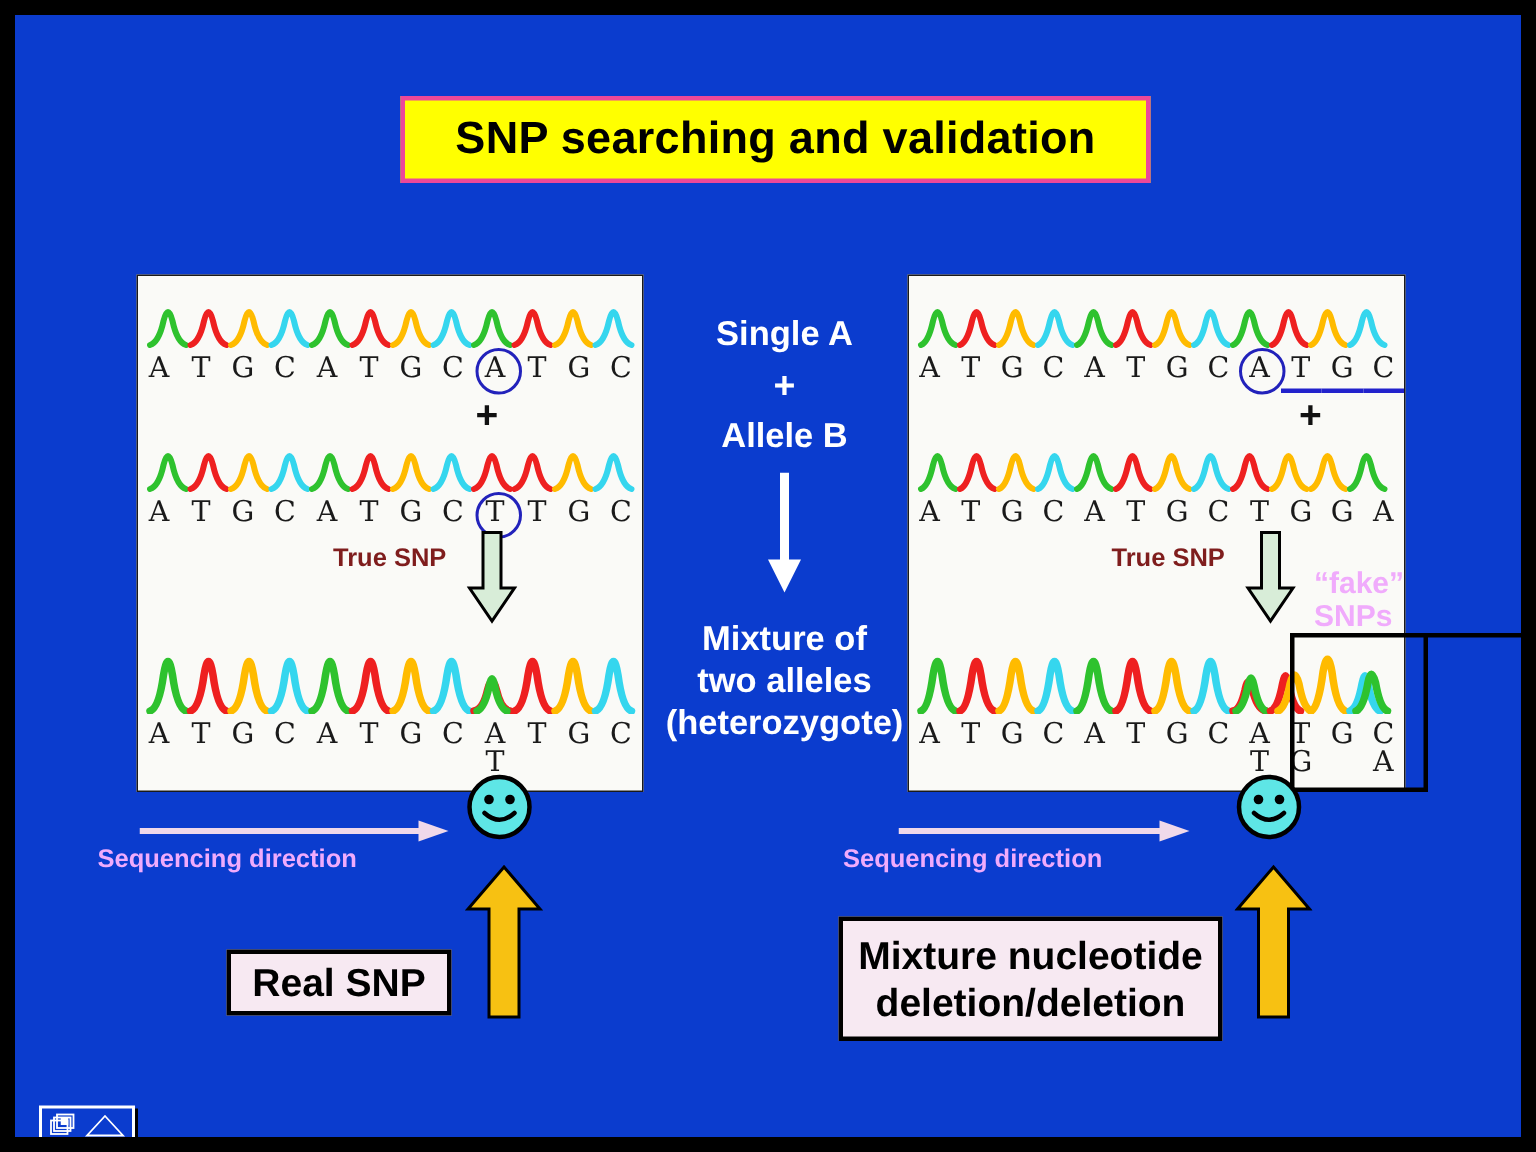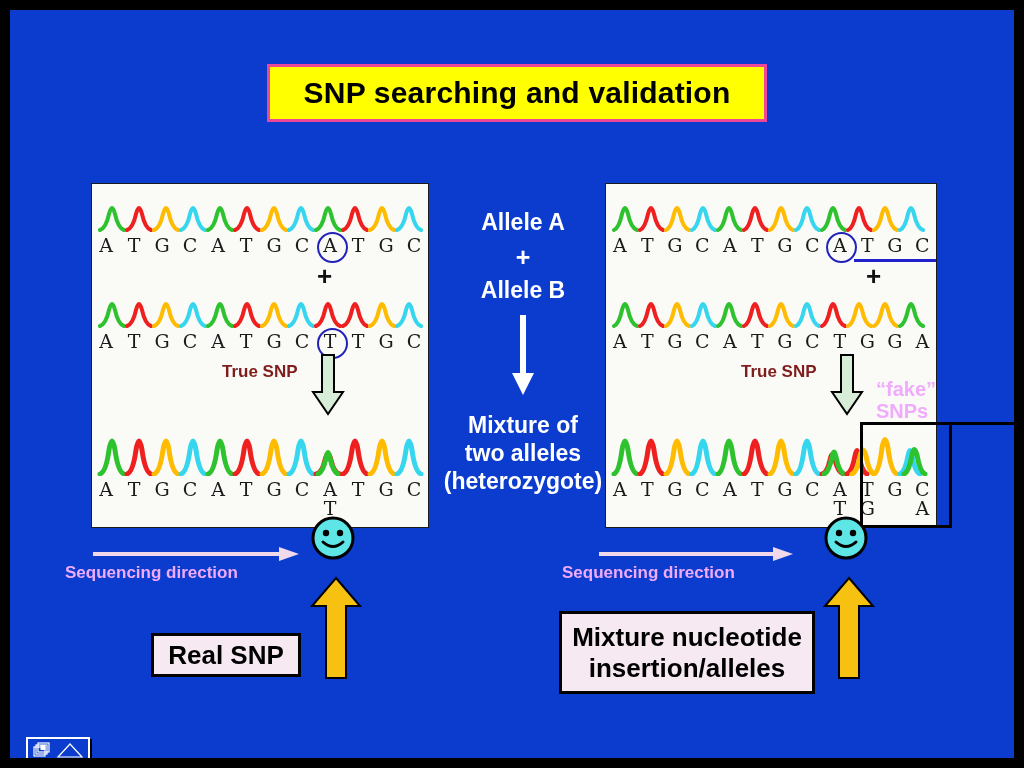--- a/index.html
+++ b/index.html
@@ -423,21 +423,21 @@
     </div>
 
     <div id="fake-box"></div>
     <div id="fake-rule"></div>
     <div id="fake-label">
       <div>“fake”</div>
       <div>SNPs</div>
     </div>
 
     <div id="center-col">
-      <div class="center-line">Allele A</div>
+      <div class="center-line">Single A</div>
       <div class="center-plus">+</div>
       <div class="center-line">Allele B</div>
       <svg id="center-arrow" width="26" height="82" viewBox="0 0 26 82">
         <polygon points="10,0 16,0 16,58 24,58 13,80 2,58 10,58" fill="#ffffff"></polygon>
       </svg>
       <div id="mixture-text">
         <div>Mixture of</div>
         <div>two alleles</div>
         <div>(heterozygote)</div>
       </div>
@@ -474,21 +474,21 @@
     <svg class="yellow-arrow" style="left:813px; top:566px;" width="52" height="104" viewBox="0 0 52 104">
       <polygon points="26,2 50,30 36,30 36,102 16,102 16,30 2,30" fill="#f7c112" stroke="#000000" stroke-width="2"></polygon>
     </svg>
 
     <div class="caption-box" id="caption-left">
       <div class="caption-text">Real SNP</div>
     </div>
     <div class="caption-box" id="caption-right">
       <div class="caption-text">
         <div>Mixture nucleotide</div>
-        <div>insertion/alleles</div>
+        <div>deletion/deletion</div>
       </div>
     </div>
 
     <div id="nav-icon">
       <svg width="60" height="24" viewBox="0 0 60 24">
         <g stroke="#ffffff" fill="none" stroke-width="1.2">
           <rect x="6" y="8" width="11" height="9"></rect>
           <rect x="8" y="6" width="11" height="9"></rect>
           <rect x="10" y="4" width="11" height="9"></rect>
           <rect x="12.5" y="6" width="5" height="5" fill="#ffffff" stroke="none"></rect>

